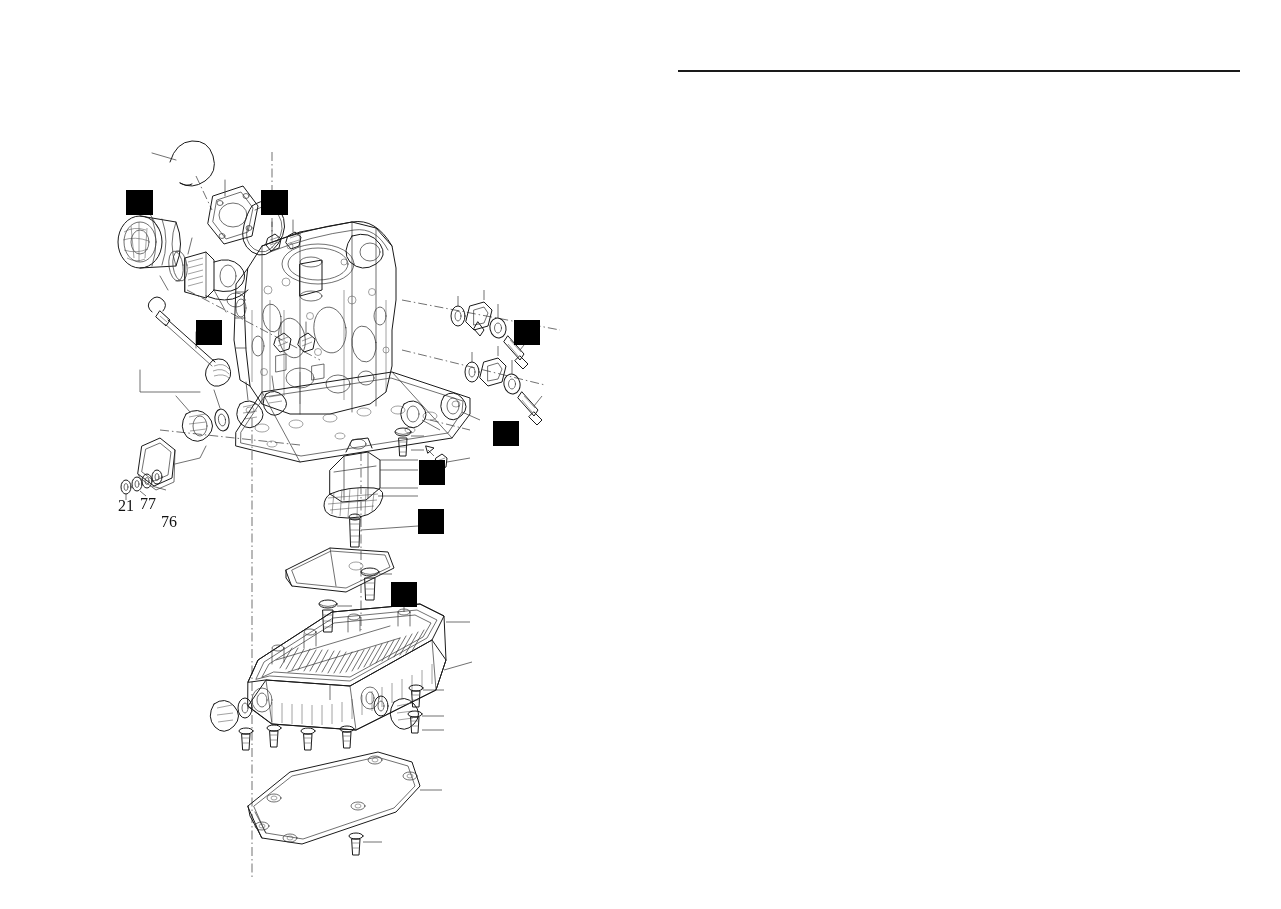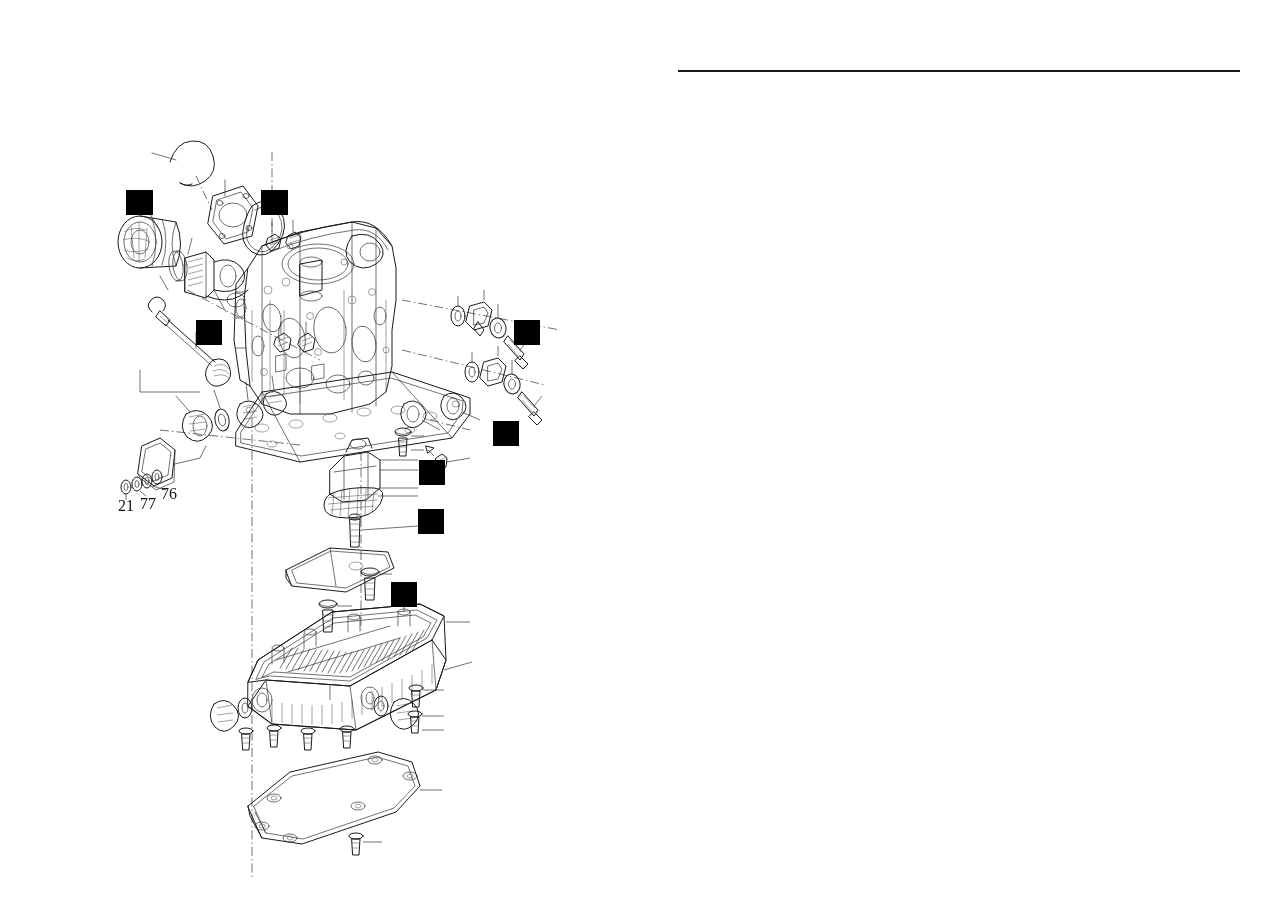--- a/index.html
+++ b/index.html
@@ -528,15 +528,15 @@
   <div class="callout" style="left:261px;top:190px;width:27px;height:25px;"></div>
   <div class="callout" style="left:196px;top:320px;width:26px;height:25px;"></div>
   <div class="callout" style="left:514px;top:320px;width:26px;height:25px;"></div>
   <div class="callout" style="left:493px;top:421px;width:26px;height:25px;"></div>
   <div class="callout" style="left:419px;top:460px;width:26px;height:25px;"></div>
   <div class="callout" style="left:418px;top:509px;width:26px;height:25px;"></div>
   <div class="callout" style="left:391px;top:582px;width:26px;height:25px;"></div>
 
   <div class="lbl" style="left:118px;top:498px;font-size:16px;">21</div>
   <div class="lbl" style="left:140px;top:496px;font-size:16px;">77</div>
-  <div class="lbl" style="left:161px;top:486px;font-size:16px;">76</div>
+  <div class="lbl" style="left:161px;top:514px;font-size:16px;">76</div>
 
 </div>
 
 </body></html>

